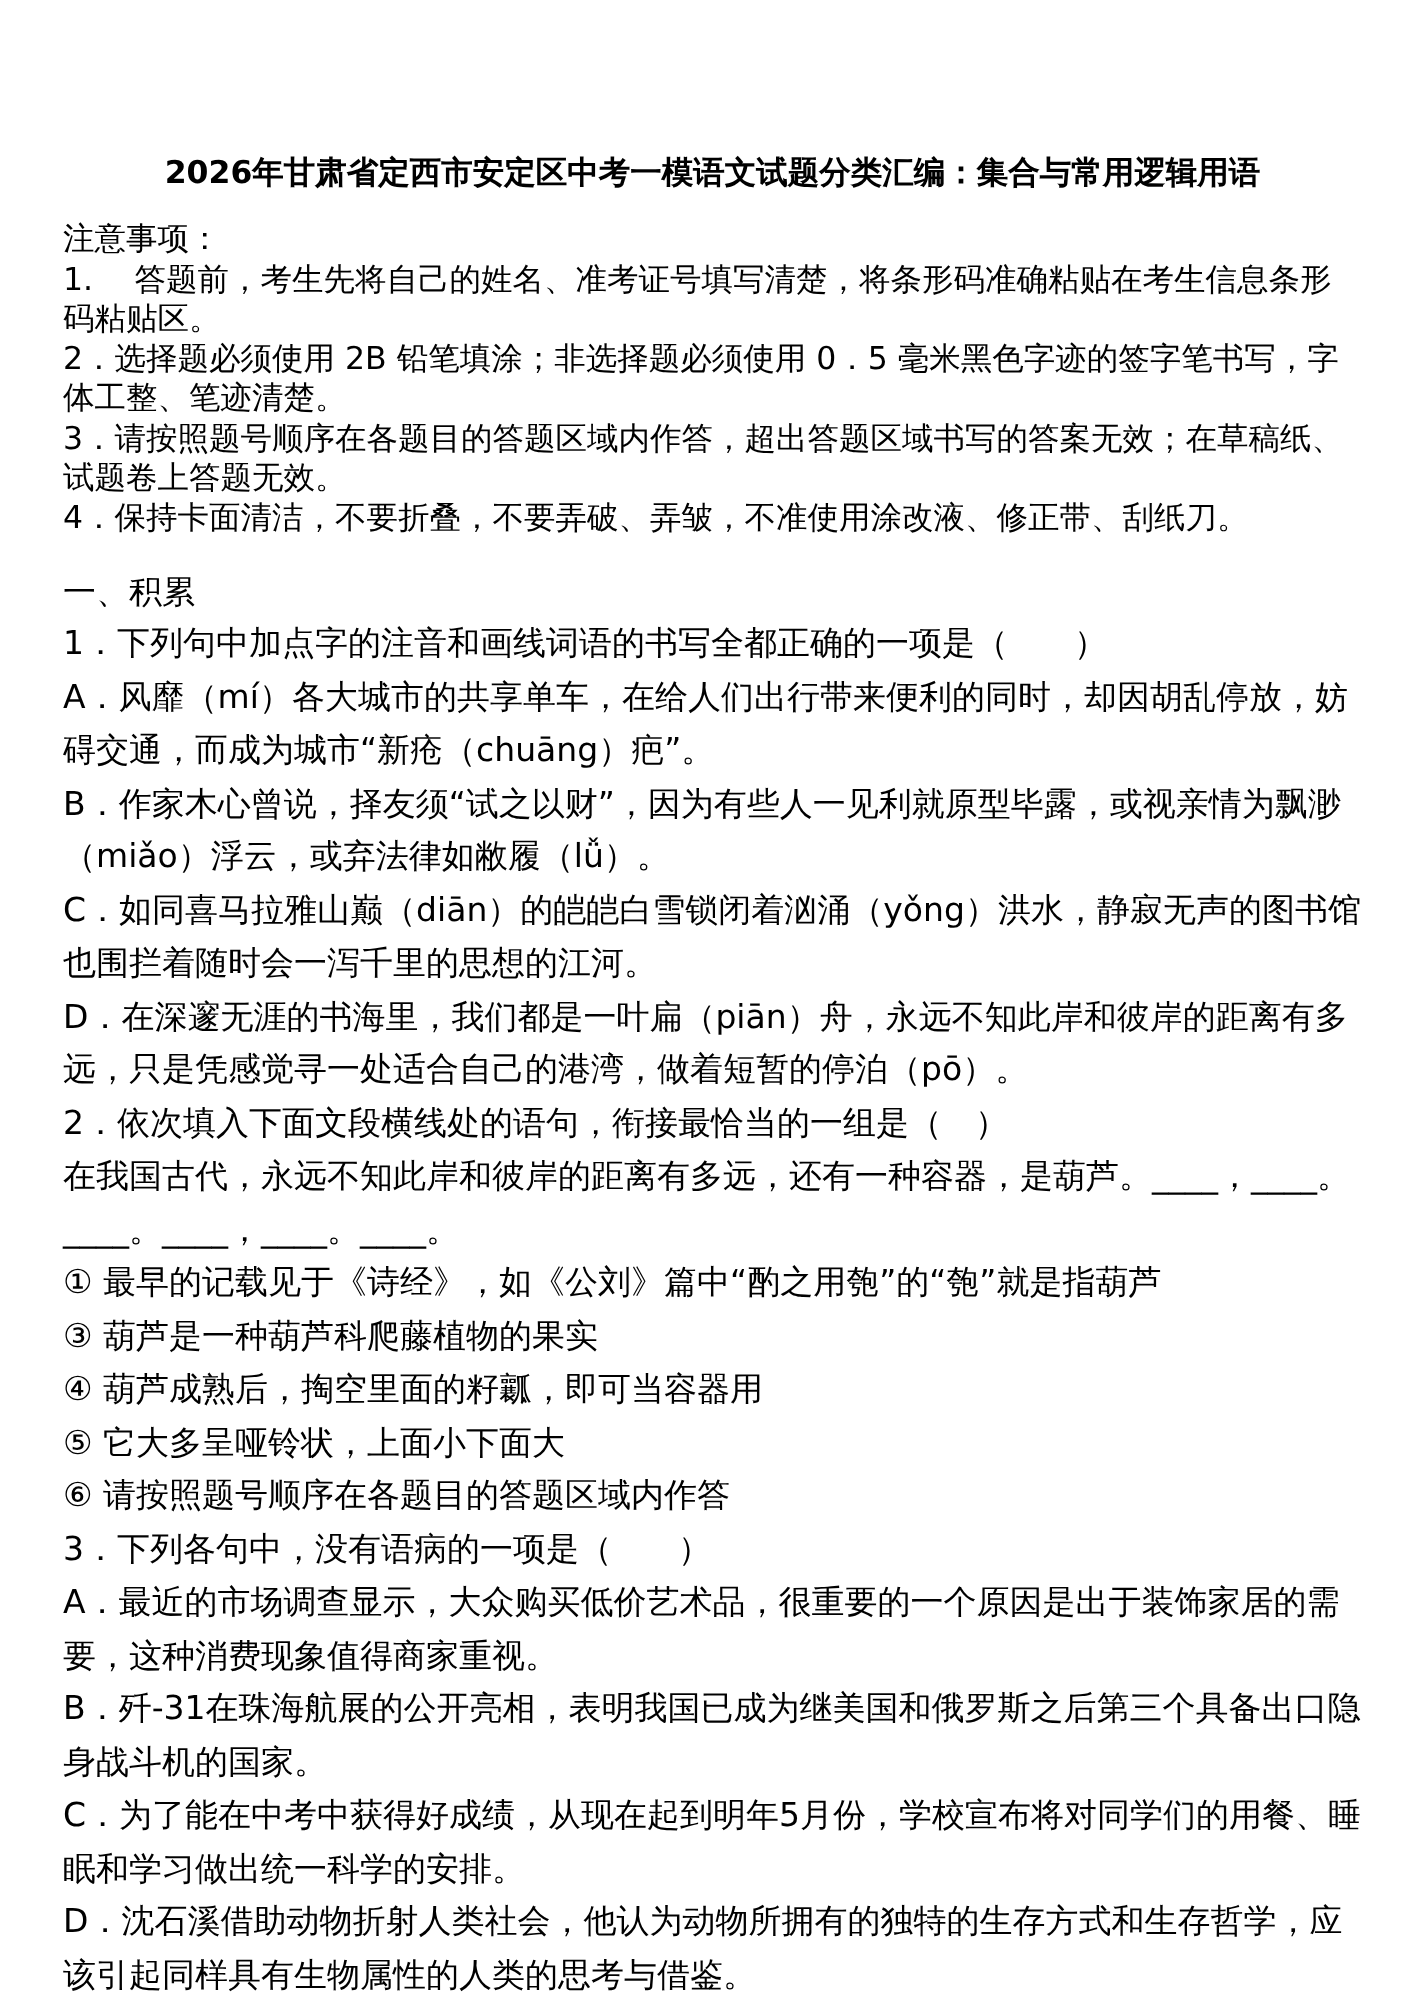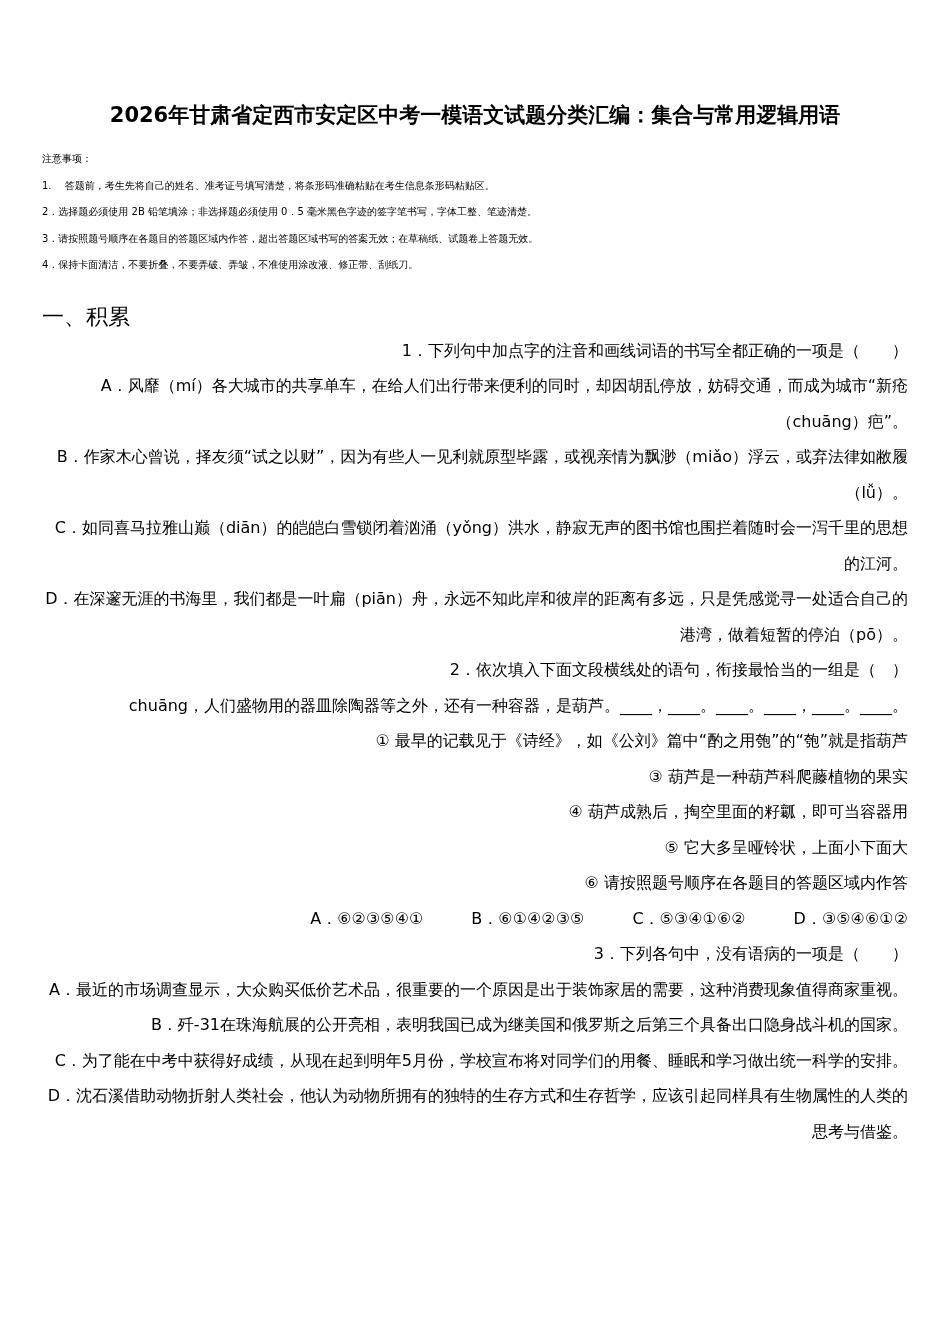--- a/index.html
+++ b/index.html
@@ -19,35 +19,34 @@
   }
   .title {
     font-size: 21px;
     font-weight: 700;
     text-align: center;
     line-height: 30px;
     margin-bottom: 16px;
     white-space: pre-wrap;
   }
   .notes p {
-    font-size: 10px;
+    font-size: 21px;
     line-height: 26.5px;
     white-space: pre-wrap;
   }
   .section-heading {
     margin-top: 22px;
     font-size: 22px;
     line-height: 32px;
     white-space: pre-wrap;
   }
   .question p {
-    font-size: 16px;
+    font-size: 22px;
     line-height: 35.5px;
     white-space: pre-wrap;
-    text-align: right;
   }
 </style>
 </head>
 <body>
 
 <div class="page">
 
   <h1 class="title">2026年甘肃省定西市安定区中考一模语文试题分类汇编：集合与常用逻辑用语</h1>
 
   <div class="notes">
@@ -63,27 +62,26 @@
   <div class="question">
     <p>1．下列句中加点字的注音和画线词语的书写全都正确的一项是（　　）</p>
     <p>A．风靡（mí）各大城市的共享单车，在给人们出行带来便利的同时，却因胡乱停放，妨碍交通，而成为城市“新疮（chuāng）疤”。</p>
     <p>B．作家木心曾说，择友须“试之以财”，因为有些人一见利就原型毕露，或视亲情为飘渺（miǎo）浮云，或弃法律如敝履（lǚ）。</p>
     <p>C．如同喜马拉雅山巅（diān）的皑皑白雪锁闭着汹涌（yǒng）洪水，静寂无声的图书馆也围拦着随时会一泻千里的思想的江河。</p>
     <p>D．在深邃无涯的书海里，我们都是一叶扁（piān）舟，永远不知此岸和彼岸的距离有多远，只是凭感觉寻一处适合自己的港湾，做着短暂的停泊（pō）。</p>
   </div>
 
   <div class="question">
     <p>2．依次填入下面文段横线处的语句，衔接最恰当的一组是（　）</p>
-    <p>chuāng，人们盛物用的器皿除陶器等之外，还有一种容器，是葫芦。____，____。____。____，____。____。</p>
+    <p>在我国古代，永远不知此岸和彼岸的距离有多远，还有一种容器，是葫芦。____，____。____。____，____。____。</p>
     <p>① 最早的记载见于《诗经》，如《公刘》篇中“酌之用匏”的“匏”就是指葫芦</p>
     <p>③ 葫芦是一种葫芦科爬藤植物的果实</p>
     <p>④ 葫芦成熟后，掏空里面的籽瓤，即可当容器用</p>
     <p>⑤ 它大多呈哑铃状，上面小下面大</p>
     <p>⑥ 请按照题号顺序在各题目的答题区域内作答</p>
-    <p>A．⑥②③⑤④①　　　B．⑥①④②③⑤　　　C．⑤③④①⑥②　　　D．③⑤④⑥①②</p>
   </div>
 
   <div class="question">
     <p>3．下列各句中，没有语病的一项是（　　）</p>
     <p>A．最近的市场调查显示，大众购买低价艺术品，很重要的一个原因是出于装饰家居的需要，这种消费现象值得商家重视。</p>
     <p>B．歼-31在珠海航展的公开亮相，表明我国已成为继美国和俄罗斯之后第三个具备出口隐身战斗机的国家。</p>
     <p>C．为了能在中考中获得好成绩，从现在起到明年5月份，学校宣布将对同学们的用餐、睡眠和学习做出统一科学的安排。</p>
     <p>D．沈石溪借助动物折射人类社会，他认为动物所拥有的独特的生存方式和生存哲学，应该引起同样具有生物属性的人类的思考与借鉴。</p>
   </div>
 

